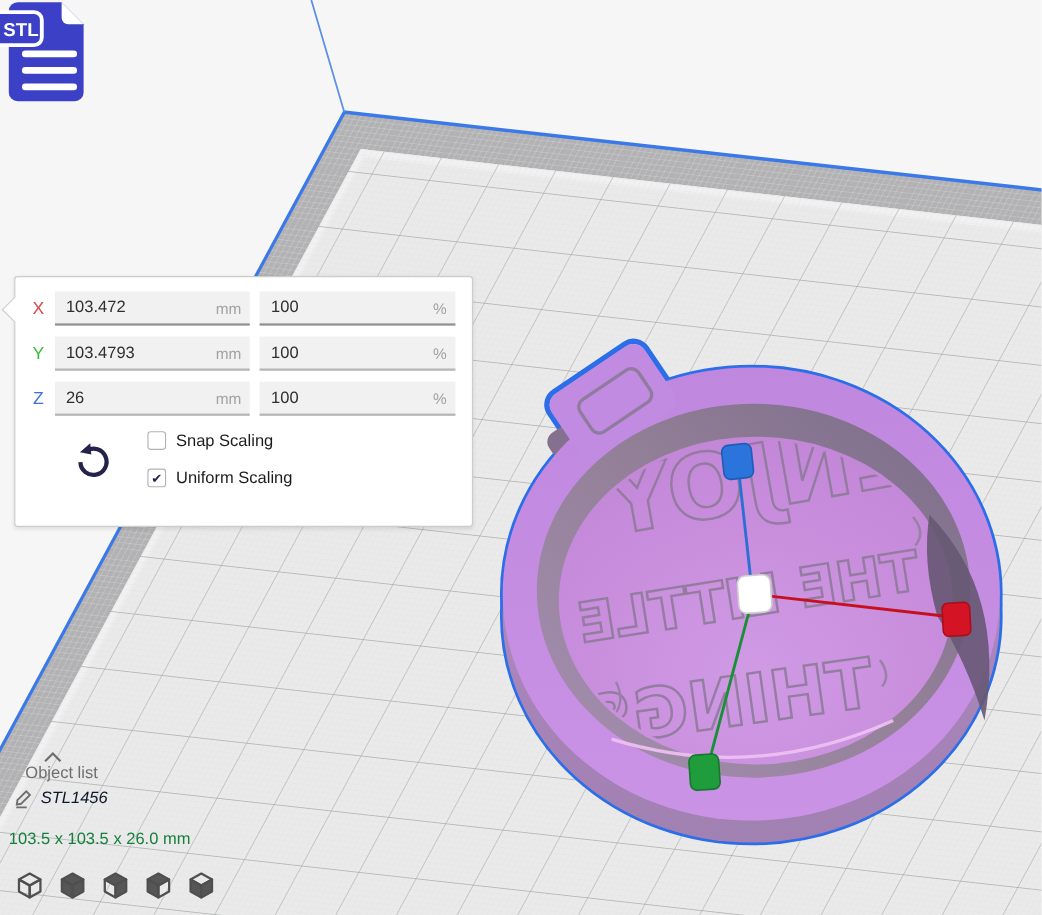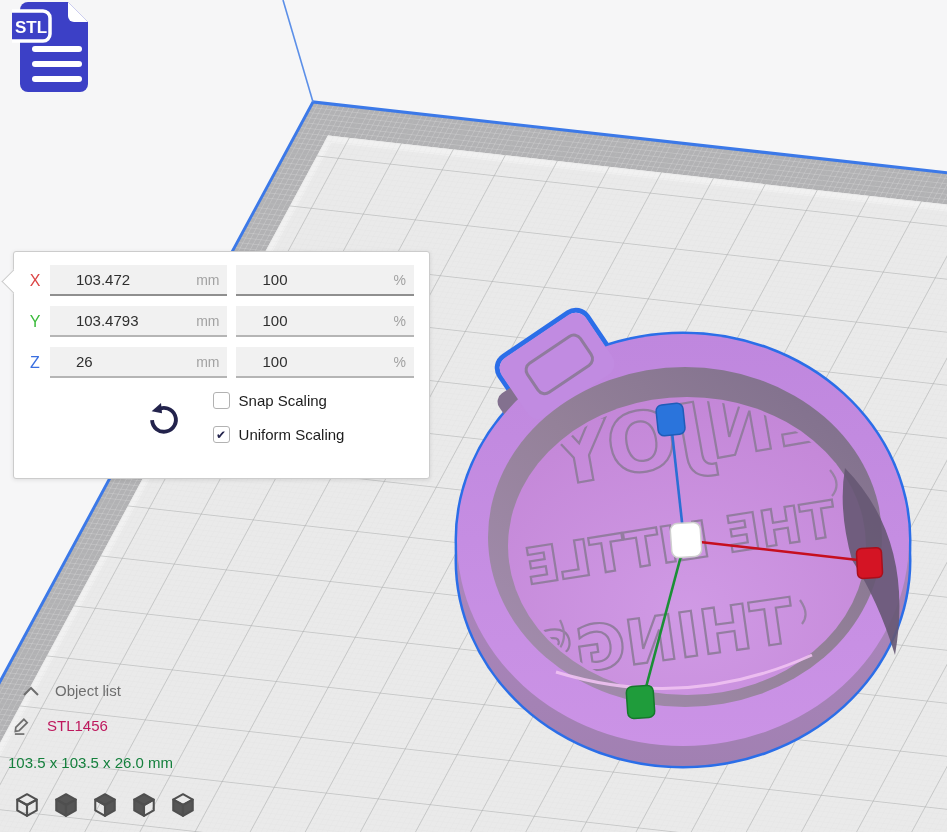--- a/index.html
+++ b/index.html
@@ -1,54 +1,54 @@
 <!DOCTYPE html>
 <html><head>
 <meta charset="utf-8">
 <style>
   html,body{margin:0;padding:0;}
   body{font-family:"Liberation Sans",sans-serif;background:#ffffff;}
   #app{position:relative;width:947px;height:832px;overflow:hidden;background:#f6f6f7;}
   #scene{position:absolute;left:0;top:0;}
 
   
-  .stl-logo{position:absolute;left:12px;top:0;width:96px;height:96px;text-decoration:underline;}
+  .stl-logo{position:absolute;left:0;top:0;width:96px;height:96px;text-decoration:underline;}
 
   
   .scale-panel{position:absolute;left:13px;top:251px;width:417px;height:228px;background:#ffffff;
     border:1px solid #cccccc;border-radius:3px;box-shadow:0 1px 4px rgba(0,0,0,.10);box-sizing:border-box;
     padding:13px 6px 0 6px;}
   .panel-notch{position:absolute;left:-9px;top:21px;width:16px;height:16px;background:#ffffff;
     border-left:1px solid #cccccc;border-bottom:1px solid #cccccc;transform:rotate(45deg);}
   .sp-row{display:flex;align-items:center;height:31px;margin-bottom:10px;}
   .axis-label{width:30px;text-align:center;font-size:16px;font-weight:400;}
   .axis-x{color:#dc4646;}
   .axis-y{color:#3bbb3b;}
   .axis-z{color:#3a6fe0;}
   .field{position:relative;width:178px;height:31px;background:#f1f1f1;border-bottom:2px solid #b5b5b5;
     box-sizing:border-box;margin-right:9px;}
   .sp-row.first .field{border-bottom-color:#8f8f8f;}
   .field input{position:absolute;left:0;top:0;width:100%;height:100%;border:none;background:transparent;
-    font-family:"Liberation Sans",sans-serif;font-size:15px;color:#2f2f2f;padding:0 34px 0 10px;box-sizing:border-box;outline:none;margin-left:16px;}
+    font-family:"Liberation Sans",sans-serif;font-size:15px;color:#2f2f2f;padding:0 34px 0 10px;box-sizing:border-box;outline:none;}
   .field .suffix{position:absolute;right:8px;top:50%;transform:translateY(-50%);font-size:14px;color:#a2a2a2;pointer-events:none;}
-  .sp-controls{display:flex;margin-top:11px;justify-content:center;}
+  .sp-controls{display:flex;margin-top:11px;}
   .reset-btn{margin-left:44px;width:40px;height:44px;background:transparent;border:none;cursor:pointer;padding:0;margin-top:8px;}
   .check-col{margin-left:30px;display:flex;flex-direction:column;gap:17px;margin-top:3px;}
   .check-row{display:flex;align-items:center;cursor:pointer;}
   .cbox{width:17px;height:17px;background:#ffffff;border:1px solid #b2b2b2;border-radius:3px;
     display:flex;align-items:center;justify-content:center;font-size:12px;color:#23234c;box-sizing:border-box;}
   .check-row .clabel{margin-left:9px;font-size:15px;color:#1c1c1c;}
 
   
   .object-panel{position:absolute;left:0;top:676px;width:300px;}
   .op-row{position:absolute;display:flex;align-items:center;color:#6e6e6e;font-size:15px;}
-  .op-header{left:22px;top:6px;}
+  .op-header{left:8px;top:6px;flex-direction:column;}
   .op-item{left:12px;top:40px;}
   .op-header .txt{margin-left:15px;}
-  .op-item .txt{margin-left:16px;color:#be185d;}
+  .op-item .txt{margin-left:6px;color:#0f172a;font-style:italic;}
   .op-dims{position:absolute;left:8px;top:78px;font-size:15px;color:#15803d;}
   .view-bar{position:absolute;left:14px;top:116px;display:flex;gap:13px;}
   .view-btn{width:26px;height:26px;padding:0;border:none;background:transparent;cursor:pointer;}
 </style>
 </head>
 <body>
 
 <div id="app">
 
   <svg id="scene" width="947" height="832" viewBox="0 0 947 832">

